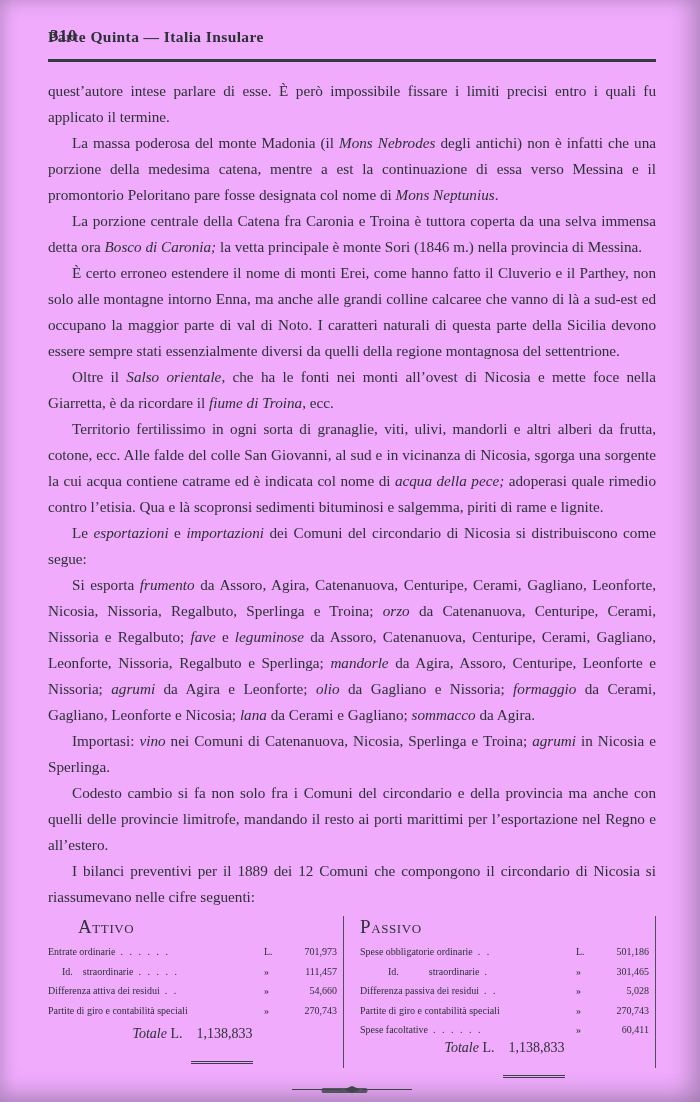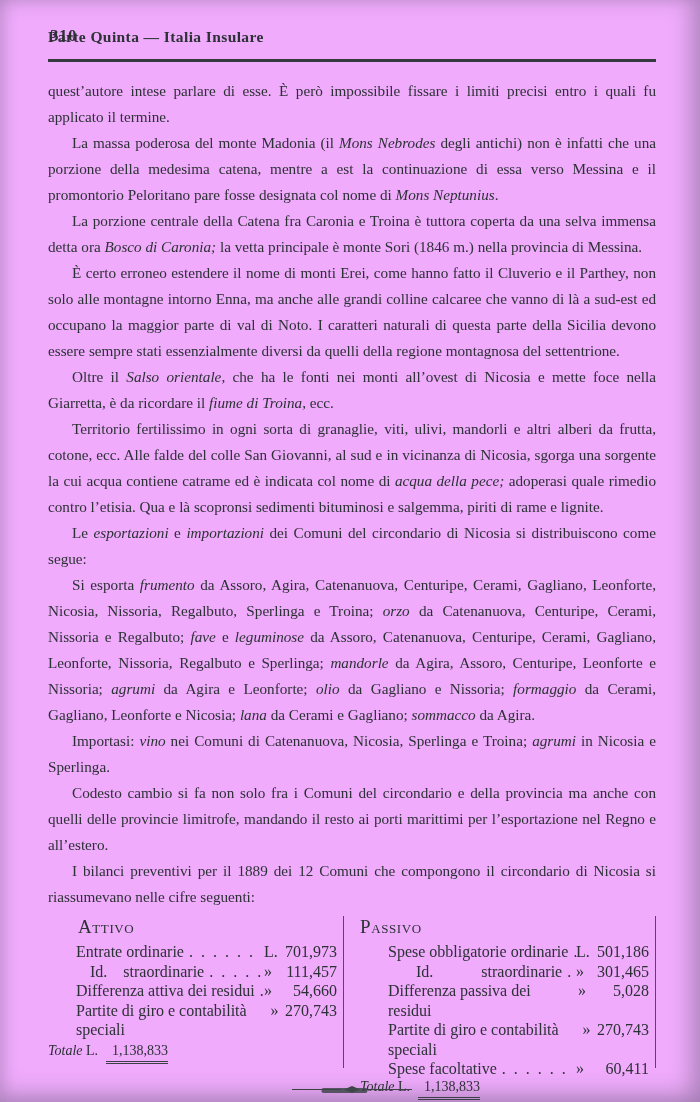--- a/index.html
+++ b/index.html
@@ -24,27 +24,27 @@
 
   .body-text { margin-top: 16px; font-size: 15.2px; line-height: 26px; text-align: justify; }
   .para { margin: 0; }
   .para.indent { text-indent: 24px; }
 
   .tables { display: flex; gap: 16px; margin-top: 6px; height: 152px; }
   .t-col { flex: 1; display: flex; flex-direction: column; border-right: 1px solid #4a5055; padding-right: 6px; padding-bottom: 4px; }
   .t-title { font-variant: small-caps; font-size: 19px; letter-spacing: 0.6px; margin-bottom: 4px; }
   .t-col.attivo .t-title { padding-left: 30px; }
   .t-col.passivo .t-title { }
-  .t-row { display: flex; align-items: baseline; font-size: 16px; line-height: 19.5px; margin-left: 28px; }
+  .t-row { display: flex; align-items: baseline; font-size: 10px; line-height: 19.5px; }
   .t-label { white-space: pre-wrap; }
   .t-dots { flex: 1; overflow: hidden; white-space: nowrap; padding-left: 5px; letter-spacing: 2px; }
   .t-sym { width: 17px; text-align: left; }
   .t-val { width: 56px; text-align: right; }
-  .t-total { display: flex; justify-content: flex-start; align-items: baseline; margin-top: auto; font-size: 14px; }
-  .t-total-value { border-bottom: 3px double #3a4045; padding-bottom: 2px; margin-left: 8px; min-width: 62px; text-align: right; }
+  .t-total { display: flex; justify-content: center; align-items: baseline; margin-top: auto; font-size: 14px; }
+  .t-total-value { border-bottom: 3px double #3a4045; padding-bottom: 19px; margin-left: 8px; min-width: 62px; text-align: right; }
 
   .ornament { display: flex; align-items: center; width: 120px; margin: 18px auto 0; }
   .ornament .line { flex: 1; height: 1.3px; background: #3c4247; }
   .ornament .diamond { width: 16px; height: 7px; margin: 0 2px; background: #3c4247;
     clip-path: polygon(50% 0, 100% 50%, 50% 100%, 0 50%); }
 
   .bottom-mark { position: absolute; bottom: 9px; left: 50%; transform: translateX(-62%);
     width: 46px; height: 5px; background: #3f464b; border-radius: 2px; opacity: 0.85; }
 </style>
 </head>

